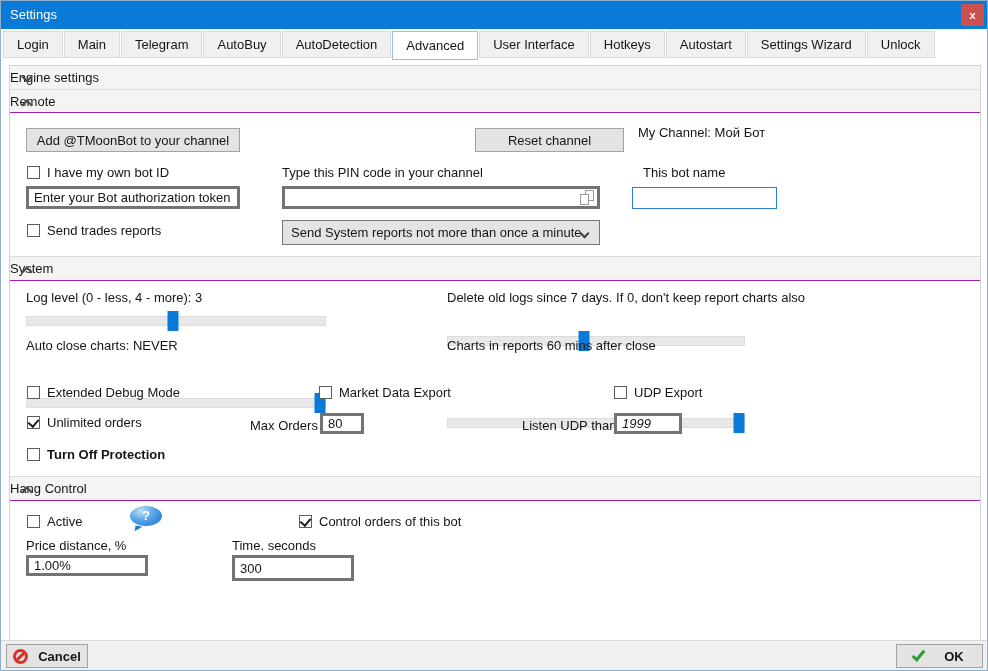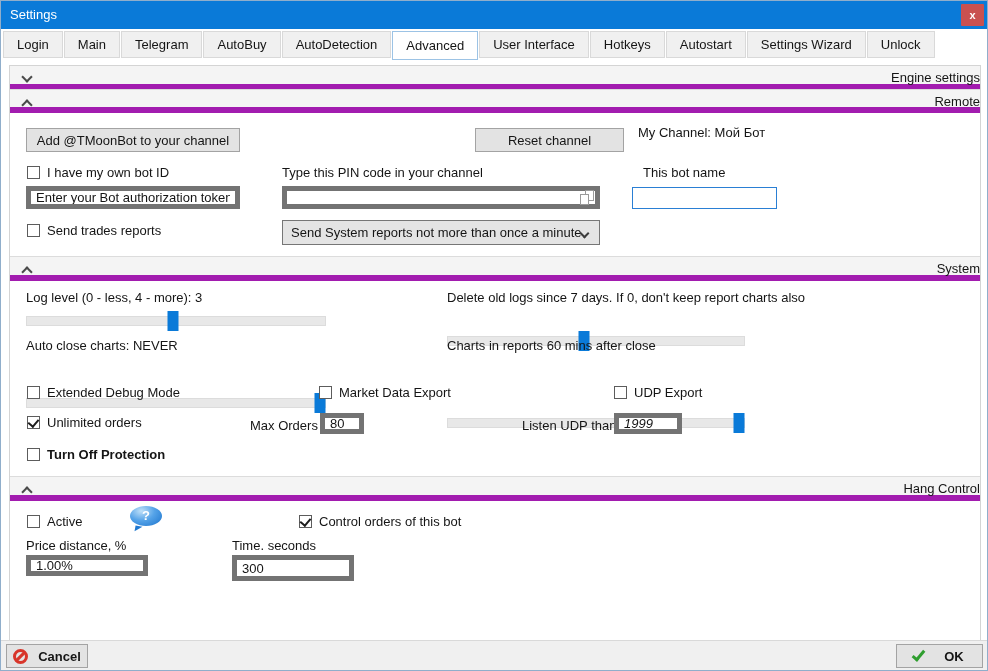--- a/index.html
+++ b/index.html
@@ -13,37 +13,37 @@
   .titlebar .title{ position:absolute; left:9px; top:0; line-height:28px; color:#fff; font-size:13px; }
   .close-btn{ position:absolute; right:3px; top:3px; width:23px; height:22px; background:#c95150;
     color:#fff; font-weight:bold; font-size:11px; text-align:center; line-height:22px; border-radius:1px; cursor:default; }
   
   .tabstrip{ position:absolute; left:2px; top:30px; height:30px; display:flex; align-items:flex-start; }
   .tab{ background:#f0f0f0; border:1px solid #d9d9d9; padding:0 13px; height:27px; line-height:26px;
     margin-right:1px; white-space:nowrap; }
   .tab.active{ background:#fff; border:1px solid #9cc3e5; height:29px; line-height:27px; position:relative; z-index:2; }
   
   .accordion{ position:absolute; left:8px; top:64px; width:972px; border:1px solid #d4d4d4; background:#fff; }
-  .sec-header{ position:relative; height:24px; background:#f4f4f4; border-bottom:6px solid #a21caf;
-    text-align:right; line-height:24px; }
+  .sec-header{ position:relative; height:24px; background:#f4f4f4; border-bottom:1px solid #a21caf;
+    text-align:left; line-height:24px; }
   .sec-header + .sec-header{ border-top:1px solid #dcdcdc; margin-top:-1px; }
   .sec-header .chev{ position:absolute; left:13px; top:8px; width:8px; height:8px; }
   .chev::before{ content:''; position:absolute; left:0; top:0; width:6px; height:6px;
     border-left:2px solid #4a4a4a; border-bottom:2px solid #4a4a4a; }
   .chev.down::before{ transform:rotate(-45deg); top:-1px; }
   .chev.up::before{ transform:rotate(135deg); top:3px; }
   .sec-body{ position:relative; border-bottom:1px solid #dcdcdc; background:#fff; }
   .body-remote{ height:144px; }
   .body-system{ height:196px; }
   .body-hang{ height:139px; border-bottom:none; }
   .abs{ position:absolute; }
   
   .btn{ background:#e3e3e3; border:1px solid #a3a3a3; text-align:center; font-size:13px;
     color:#151515; display:flex; align-items:center; justify-content:center; }
-  .txt{ border:5px solid #737373; background:#fff; font-family:"Liberation Sans",sans-serif;
+  .txt{ border:3px solid #737373; background:#fff; font-family:"Liberation Sans",sans-serif;
     font-size:13px; padding:0 5px; color:#151515; }
   .txt.focus{ border:1px solid #2a7fd4; }
   .cb-row{ display:flex; align-items:center; }
   .cb{ width:13px; height:13px; border:1px solid #5c5c5c; background:#fff; margin-right:7px;
     position:relative; flex:0 0 13px; }
   .cb.checked::after{ content:''; position:absolute; left:2px; top:0px; width:5px; height:8px;
     border-right:2px solid #1d1d1d; border-bottom:2px solid #1d1d1d; transform:rotate(40deg); }
   .bold{ font-weight:bold; }
   .dropdown{ background:#e4e4e4; border:1px solid #767676; display:flex; align-items:center;
     padding:0 8px; position:relative; }

